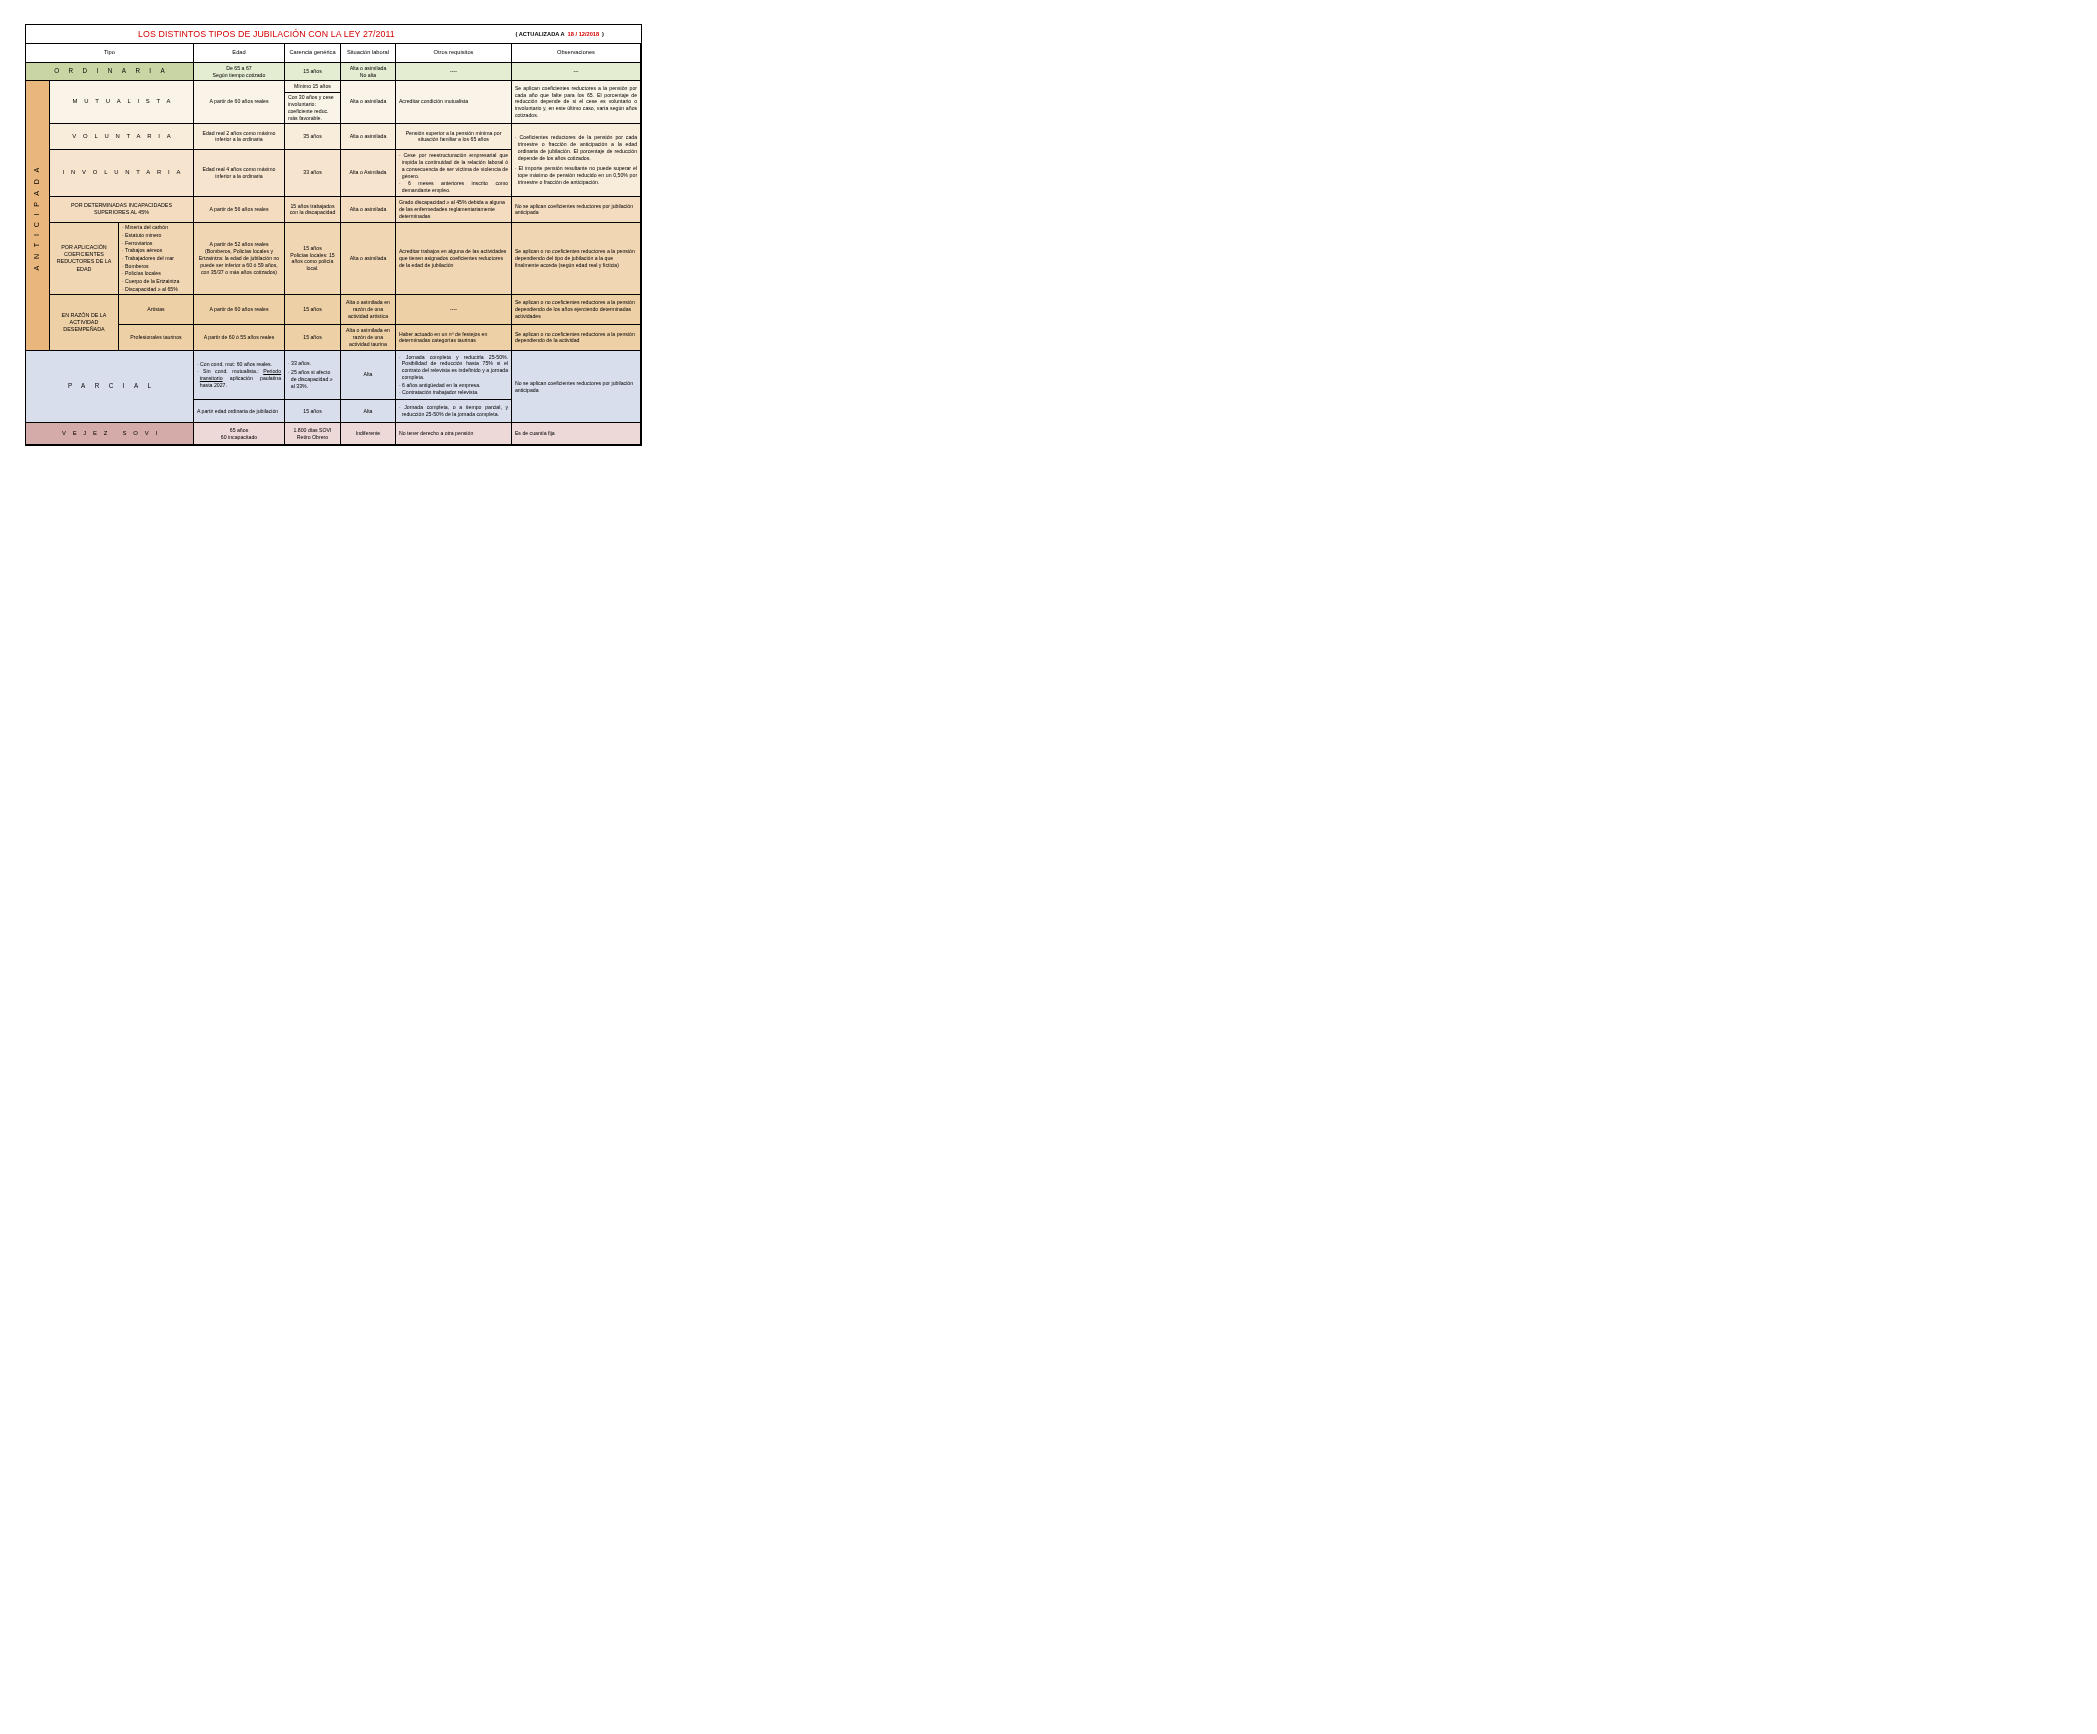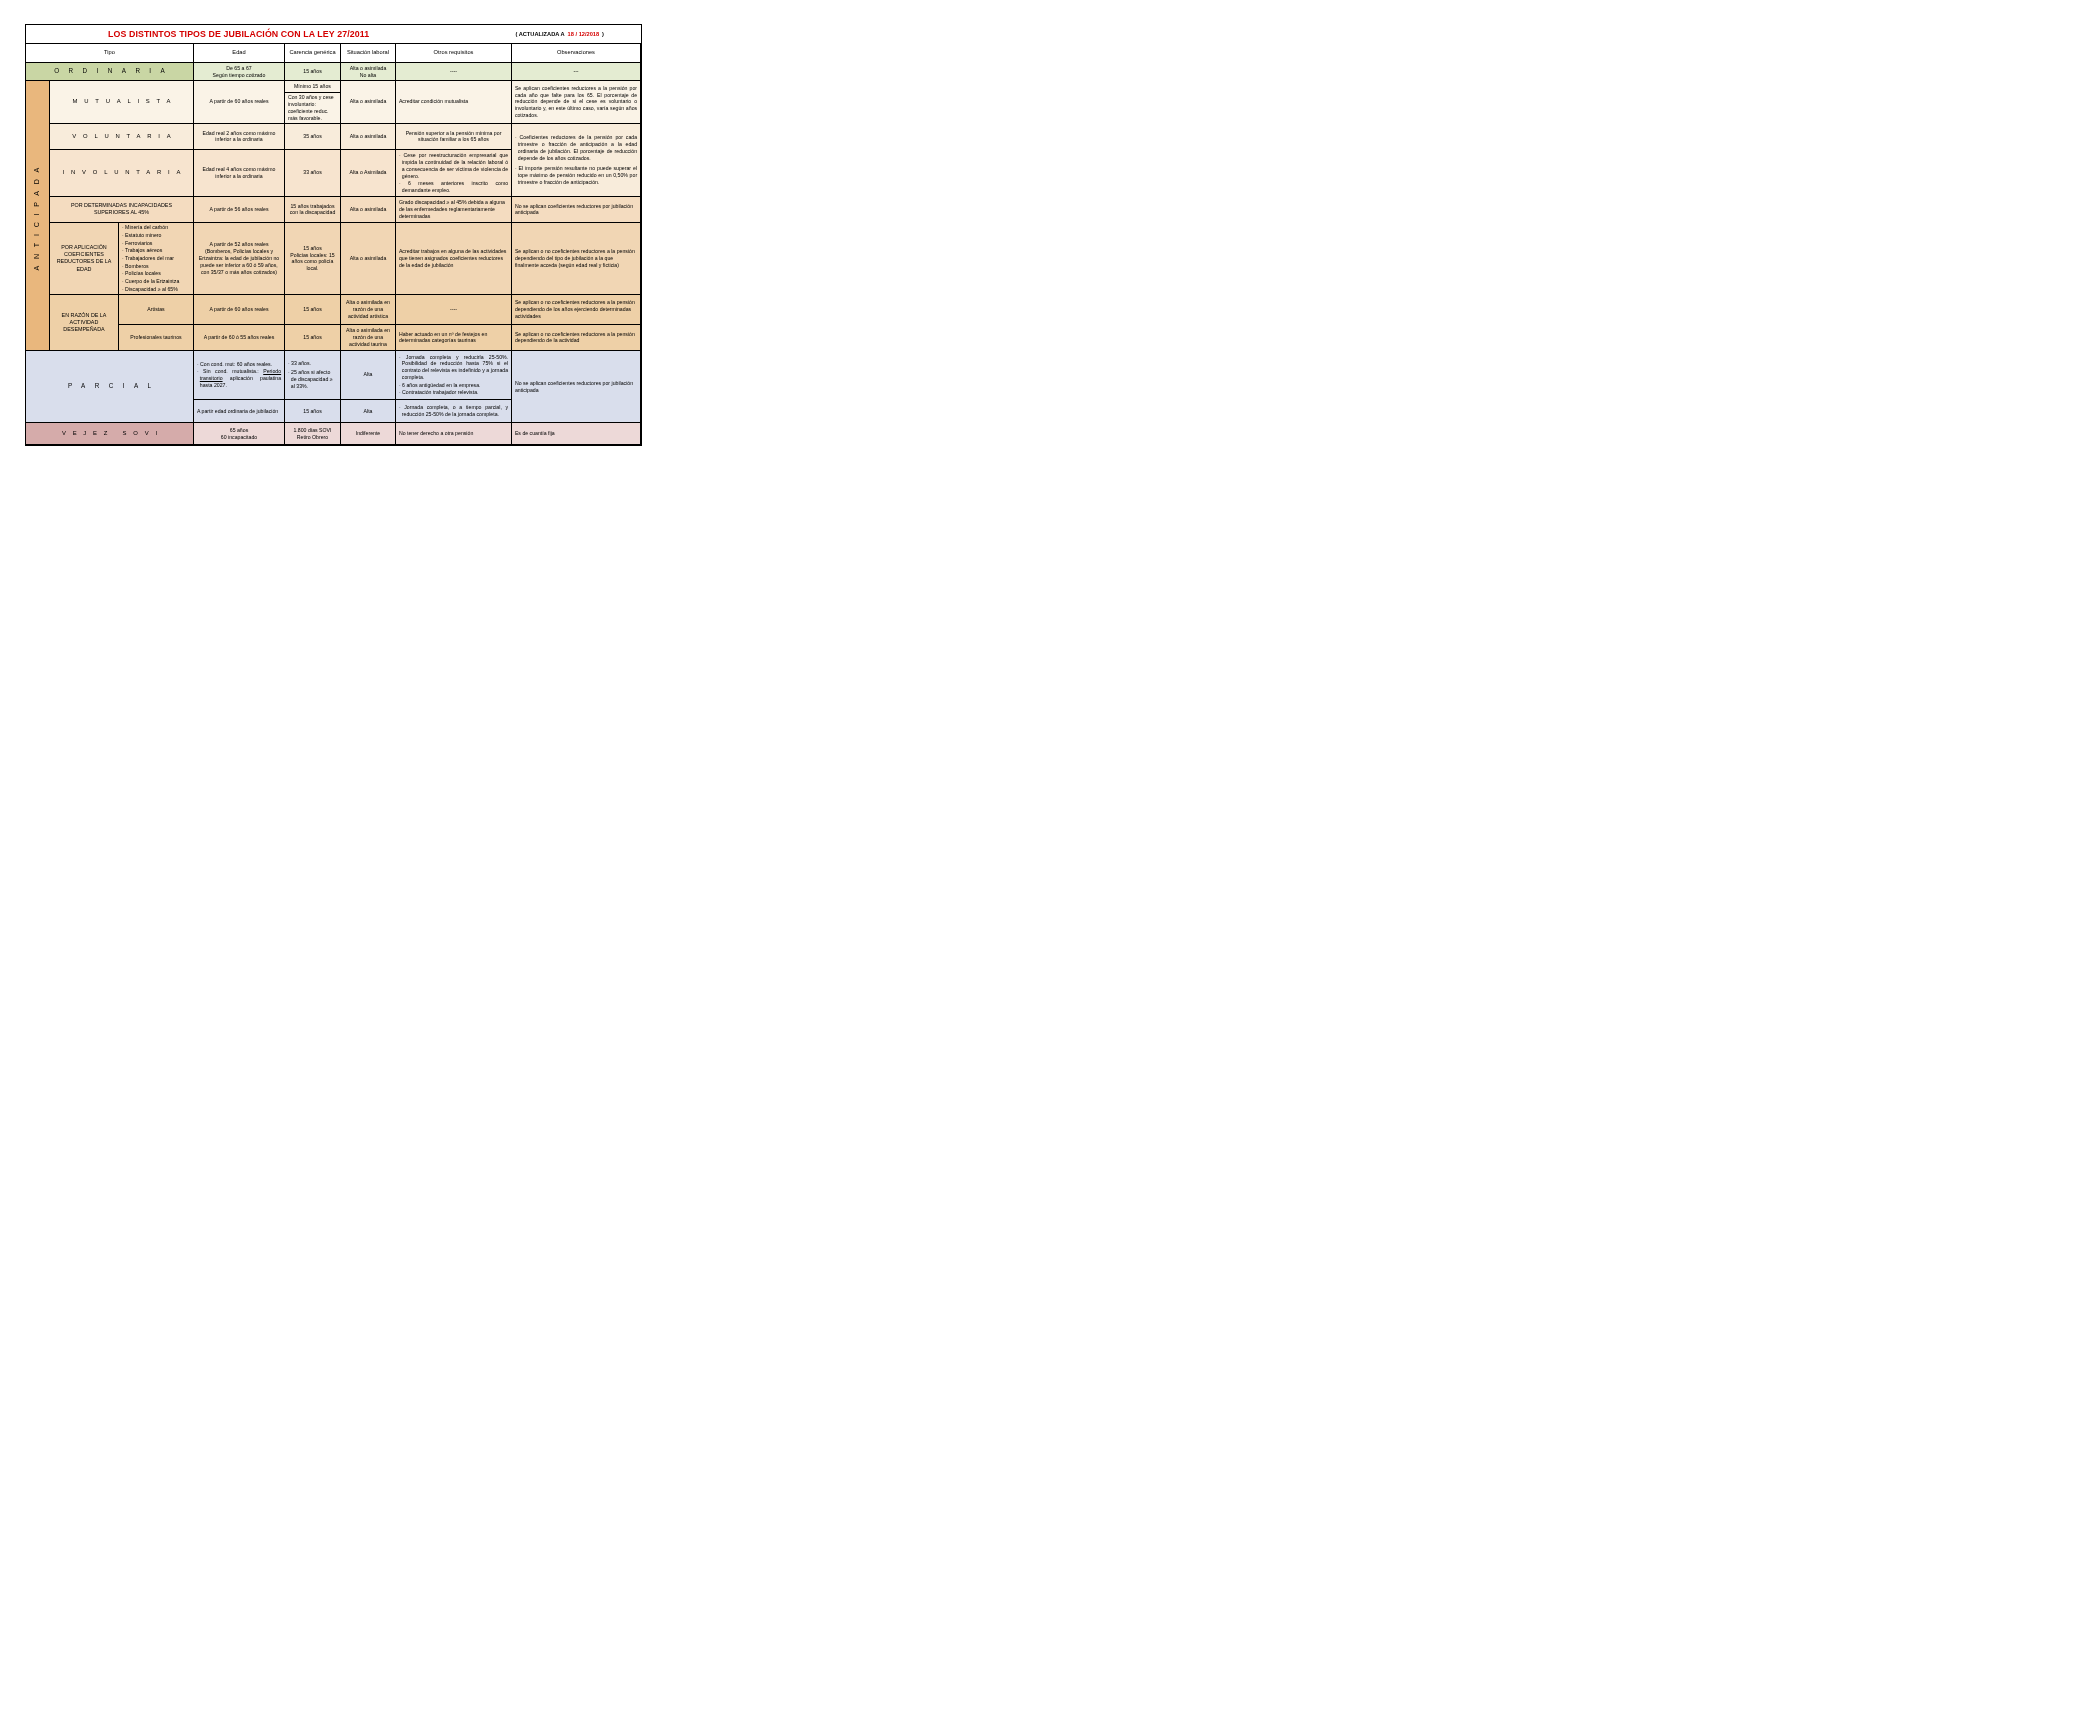--- a/index.html
+++ b/index.html
@@ -14,22 +14,22 @@
     border:1.3px solid #000;
     background:#fff;
   }
   
   .titlebar{
     height:18.5px;border-bottom:1.7px solid #000;
     display:flex;align-items:center;position:relative;
     background:#fff;
   }
   .main-title{
-    margin-left:82px;
-    color:#d40000;font-weight:bold;font-size:8.8px;letter-spacing:0.1px;
+    margin-left:112px;
+    color:#d40000;font-weight:normal;font-size:8.8px;letter-spacing:0.1px;
   }
   .updated{
     position:absolute;right:37px;top:50%;transform:translateY(-50%);
     font-size:5.7px;font-weight:bold;display:flex;gap:2.9px;align-items:center;
   }
   .updated .date{color:#d40000;}
   
   .grid{
     display:grid;
     grid-template-columns:24px 69px 75px 91px 56px 55px 116px 129px;

